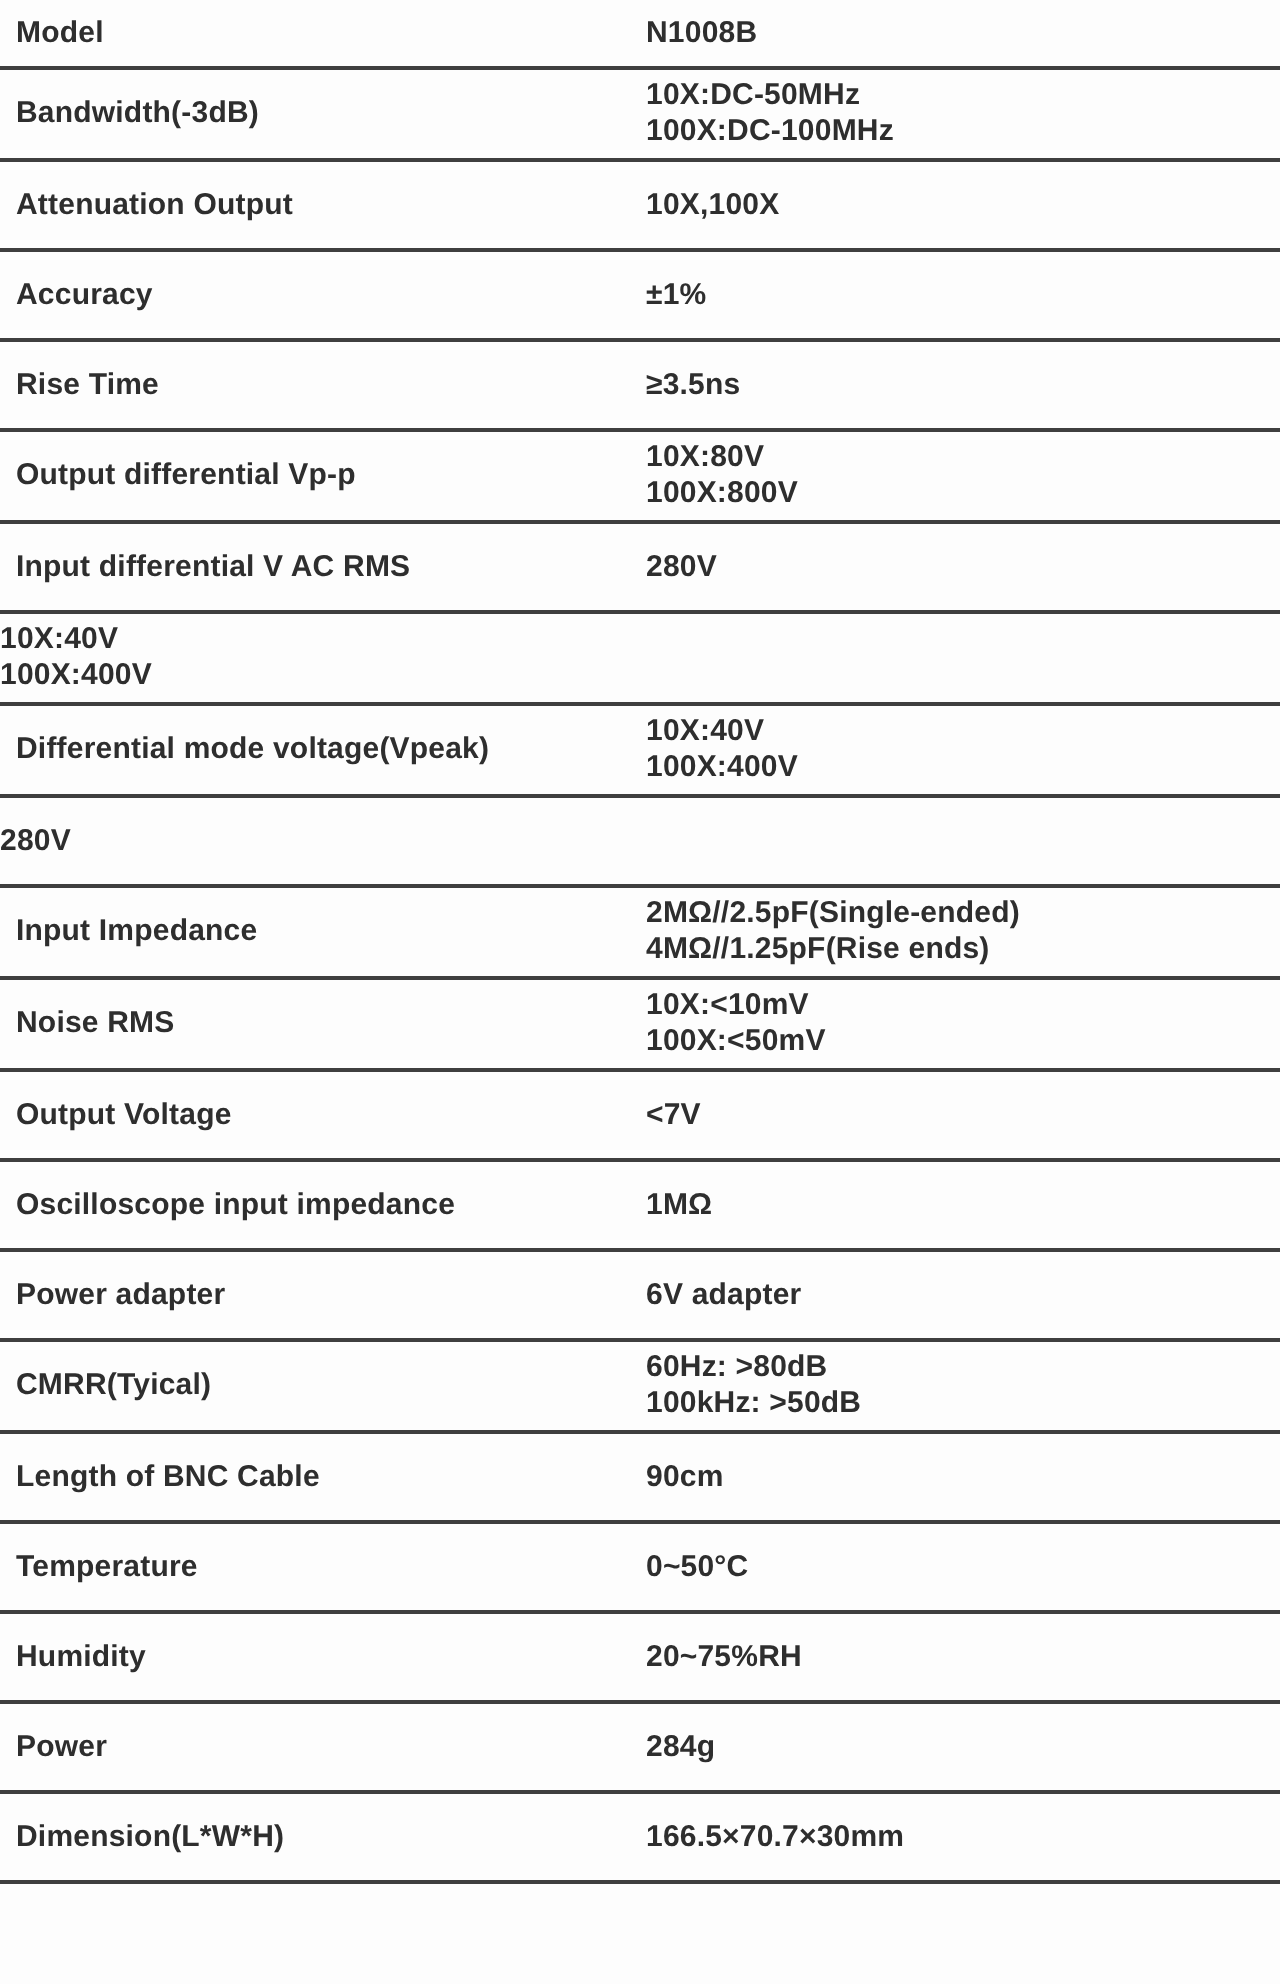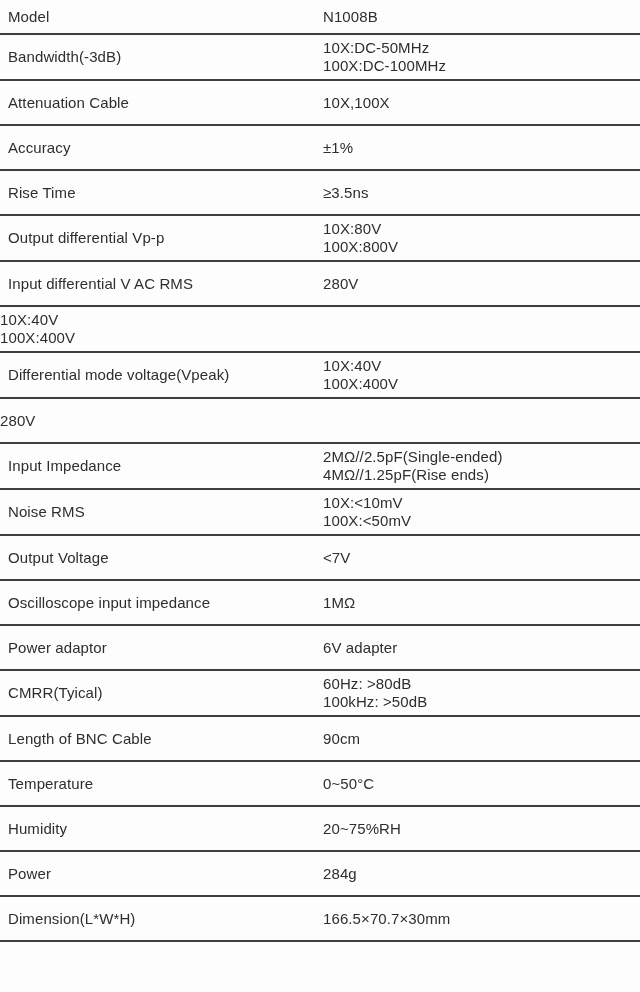--- a/index.html
+++ b/index.html
@@ -15,20 +15,21 @@
   body {
     width: 640px;
     height: 992px;
     background: var(--bg);
     font-family: "Liberation Sans", sans-serif;
     color: var(--text);
     overflow: hidden;
   }
   .spec-table {
     width: 640px;
+    font-weight: bold;
   }
   .spec-row {
     display: grid;
     grid-template-columns: 323px 1fr;
     align-items: center;
     min-height: 45px;
     border-bottom: 2px solid var(--divider);
   }
   .spec-row:first-child {
     min-height: 35px;
@@ -57,21 +58,21 @@
     <div class="cell value-cell">N1008B</div>
   </div>
 
   <div class="spec-row">
     <div class="cell label-cell">Bandwidth(-3dB)</div>
     <div class="cell value-cell">10X:DC-50MHz
 100X:DC-100MHz</div>
   </div>
 
   <div class="spec-row">
-    <div class="cell label-cell">Attenuation Cable</div>
+    <div class="cell label-cell">Attenuation Output</div>
     <div class="cell value-cell">10X,100X</div>
   </div>
 
   <div class="spec-row">
     <div class="cell label-cell">Accuracy</div>
     <div class="cell value-cell">±1%</div>
   </div>
 
   <div class="spec-row">
     <div class="cell label-cell">Rise Time</div>
@@ -120,21 +121,21 @@
     <div class="cell label-cell">Output Voltage</div>
     <div class="cell value-cell">&lt;7V</div>
   </div>
 
   <div class="spec-row">
     <div class="cell label-cell">Oscilloscope input impedance</div>
     <div class="cell value-cell">1MΩ</div>
   </div>
 
   <div class="spec-row">
-    <div class="cell label-cell">Power adaptor</div>
+    <div class="cell label-cell">Power adapter</div>
     <div class="cell value-cell">6V adapter</div>
   </div>
 
   <div class="spec-row">
     <div class="cell label-cell">CMRR(Tyical)</div>
     <div class="cell value-cell">60Hz: &gt;80dB
 100kHz: &gt;50dB</div>
   </div>
 
   <div class="spec-row">

